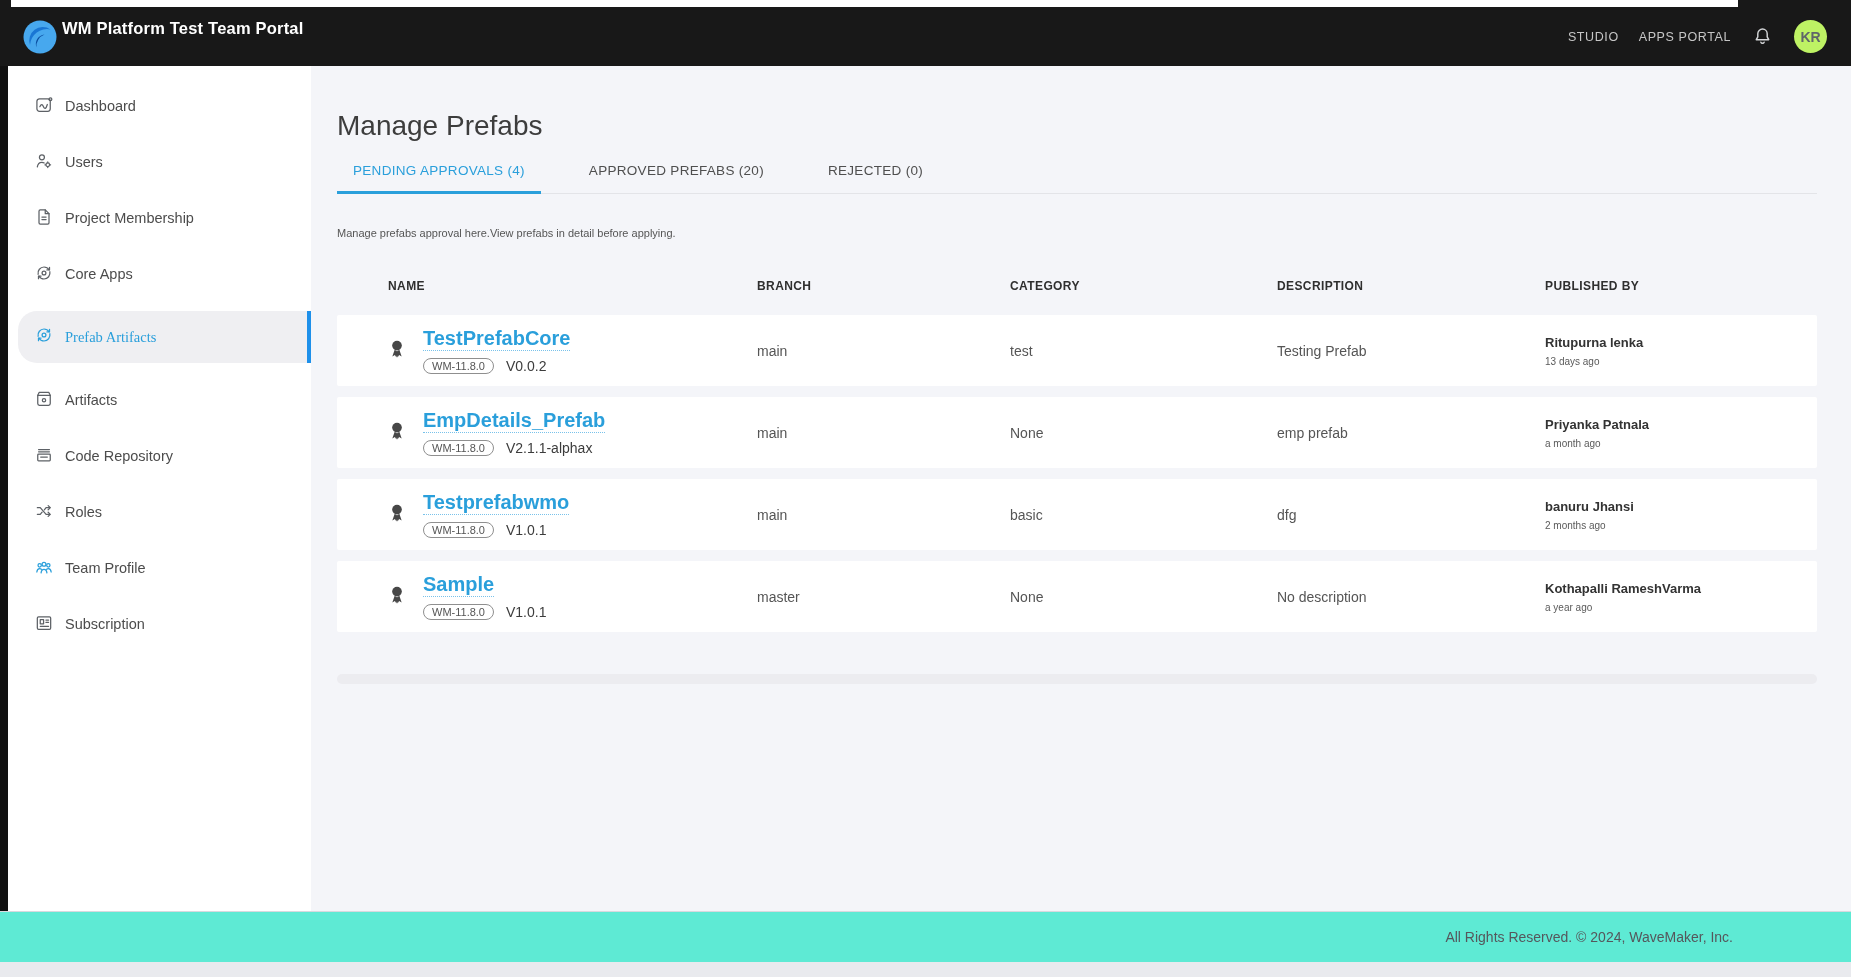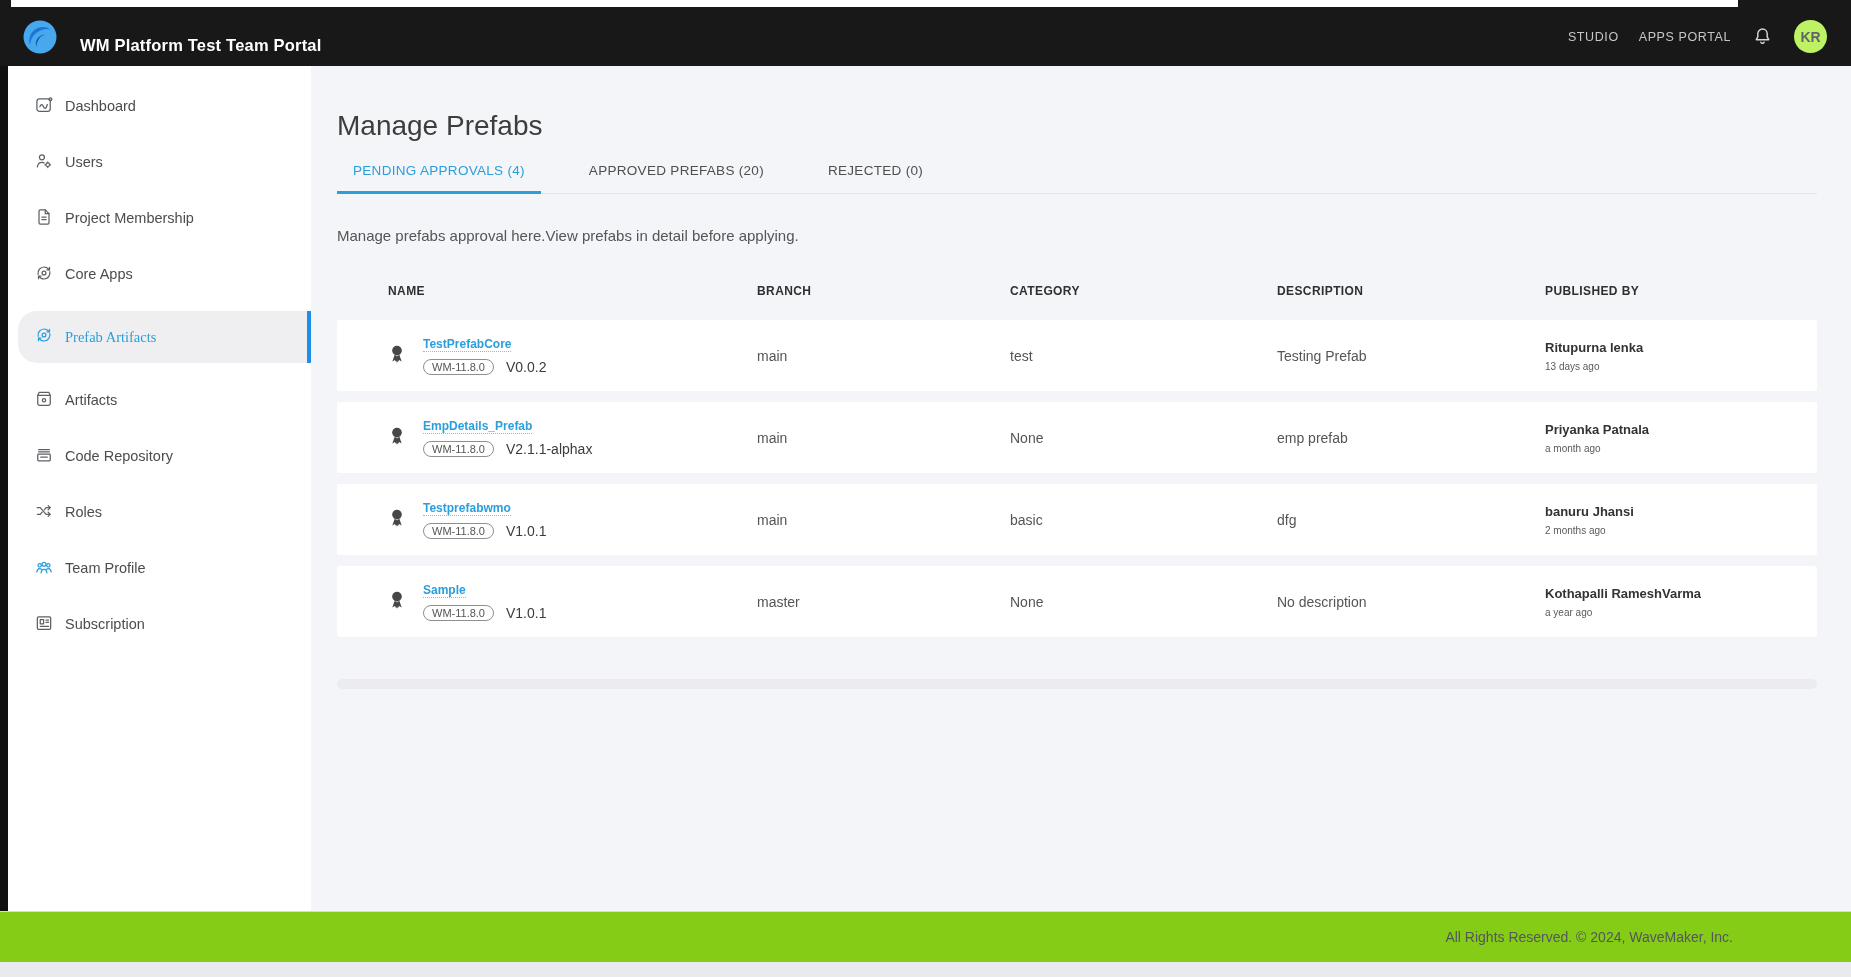--- a/index.html
+++ b/index.html
@@ -10,21 +10,21 @@
     -webkit-font-smoothing:antialiased;
   }
   
   .top-strip { position:absolute; top:0; left:11px; width:1727px; height:7px; background:#ffffff; z-index:60; }
 
   
   .app-header {
     height:66px; background:#181818; display:flex; align-items:center;
     padding:7px 24px 0 22px;
   }
-  .brand { display:flex; align-items:flex-end; gap:22px; }
+  .brand { display:flex; align-items:flex-start; gap:4px; }
   .brand-title { color:#ffffff; font-size:16.5px; font-weight:700; letter-spacing:.2px; }
   .header-right { margin-left:auto; display:flex; align-items:center; gap:20px; }
   .nav-link { color:#c6c6c6; font-size:12.5px; letter-spacing:.6px; cursor:pointer; }
   .bell { display:flex; align-items:center; cursor:pointer; }
   .avatar {
     width:33px; height:33px; border-radius:50%; background:#bef264;
     color:#5f6569; font-size:14px; font-weight:700;
     display:flex; align-items:center; justify-content:center; cursor:pointer;
   }
 
@@ -54,49 +54,49 @@
   .page-title { margin:44px 0 0; font-size:28px; font-weight:400; color:#3d3d3d; }
 
   .tabs { margin-top:21px; display:flex; border-bottom:1px solid #e3e4e8; }
   .tab {
     padding:0 16px 13px; font-size:13.5px; letter-spacing:.3px; color:#4f4f4f;
     margin-bottom:-1px; border-bottom:3px solid transparent; cursor:pointer; white-space:nowrap;
   }
   .tab + .tab { margin-left:32px; }
   .tab.active { color:#2a9fdb; border-bottom-color:#2a9fdb; }
 
-  .page-desc { margin-top:33px; font-size:15px; color:#555555; }
+  .page-desc { margin-top:33px; font-size:11px; color:#555555; }
 
   .grid-cols { display:grid; grid-template-columns:420px 253px 267px 268px 1fr; }
   .grid-head { margin-top:40px; }
   .col-h { font-size:12px; font-weight:700; color:#2f2f2f; letter-spacing:.4px; }
   .col-h:first-child { padding-left:51px; }
 
   .rows { margin-top:22px; }
   .row-card { background:#ffffff; height:71px; align-items:center; border-radius:2px; }
   .row-card + .row-card { margin-top:11px; }
   .cell { font-size:14px; color:#555555; }
   .name-cell { display:flex; align-items:center; padding-left:50px; gap:16px; }
   .medal { flex-shrink:0; display:flex; }
   .name-info { display:flex; flex-direction:column; gap:7px; }
   .prefab-link {
-    font-size:12px; font-weight:600; color:#2a9fdb; text-decoration:none;
+    font-size:20px; font-weight:600; color:#2a9fdb; text-decoration:none;
     border-bottom:1px dotted #79c2ea; align-self:flex-start; cursor:pointer;
   }
   .badge-line { display:flex; align-items:center; gap:12px; }
   .badge { border:1px solid #8f8f8f; border-radius:9px; font-size:11px; color:#555555; padding:1px 8px; }
   .version { font-size:14px; color:#3c3c3c; }
   .pub-name { font-size:13px; font-weight:700; color:#333333; }
   .pub-time { font-size:10px; color:#5a5a5a; margin-top:6px; }
 
   .table-end-bar { height:10px; background:#ececf0; border-radius:6px; margin-top:42px; }
 
   
   .footer {
-    height:51px; border-top:1px solid #d8d9de; background:#84cc16;
+    height:51px; border-top:1px solid #d8d9de; background:#5eead4;
     display:flex; align-items:center; justify-content:flex-end;
     padding-right:118px; font-size:14px; color:#55575c;
   }
   .bottom-bar { height:15px; background:#e9eaee; }
 </style>
 </head>
 <body>
 
 <div class="top-strip"></div>
 

